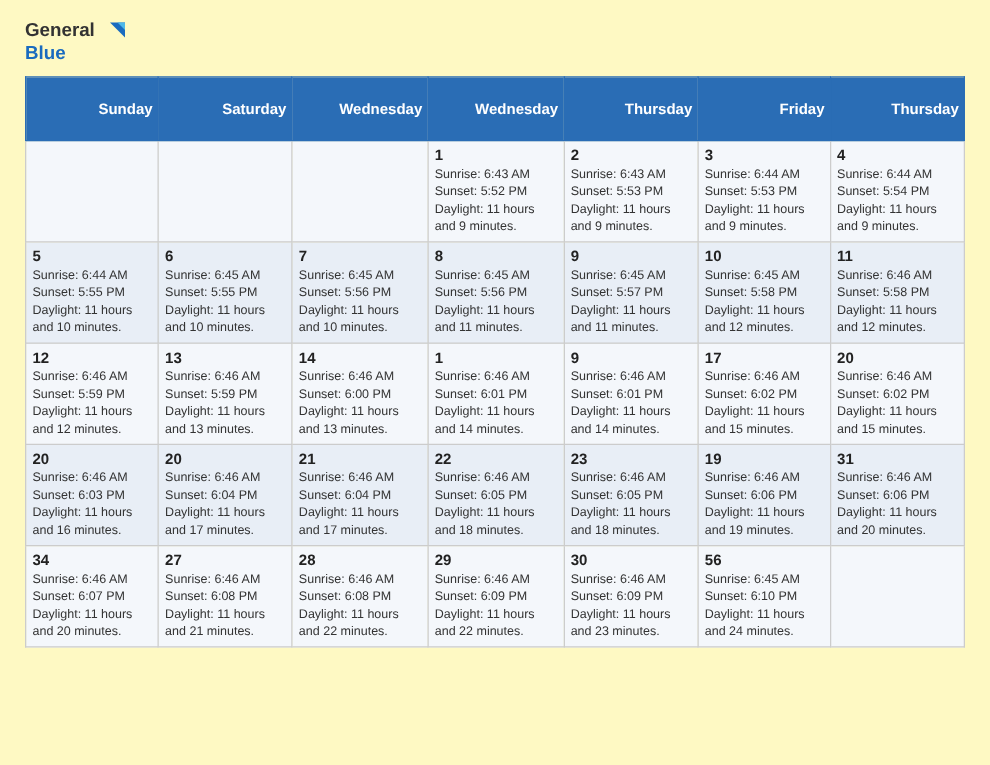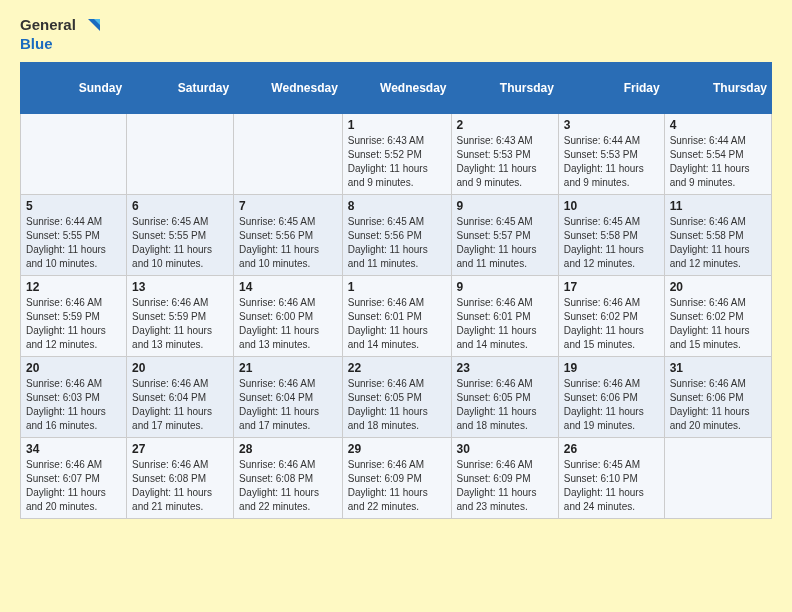--- a/index.html
+++ b/index.html
@@ -309,21 +309,21 @@
 Sunset: 6:09 PM
 Daylight: 11 hours and 22 minutes.</div>
           </td>
           <td>
             <span class="day-number">30</span>
             <div class="day-info" style="white-space: pre-line;">Sunrise: 6:46 AM
 Sunset: 6:09 PM
 Daylight: 11 hours and 23 minutes.</div>
           </td>
           <td>
-            <span class="day-number">26</span>
+            <span class="day-number">56</span>
             <div class="day-info" style="white-space: pre-line;">Sunrise: 6:45 AM
 Sunset: 6:10 PM
 Daylight: 11 hours and 24 minutes.</div>
           </td>
           <td class="empty-cell"></td>
         </tr>
       </tbody>
   </table>
 </div>
 

